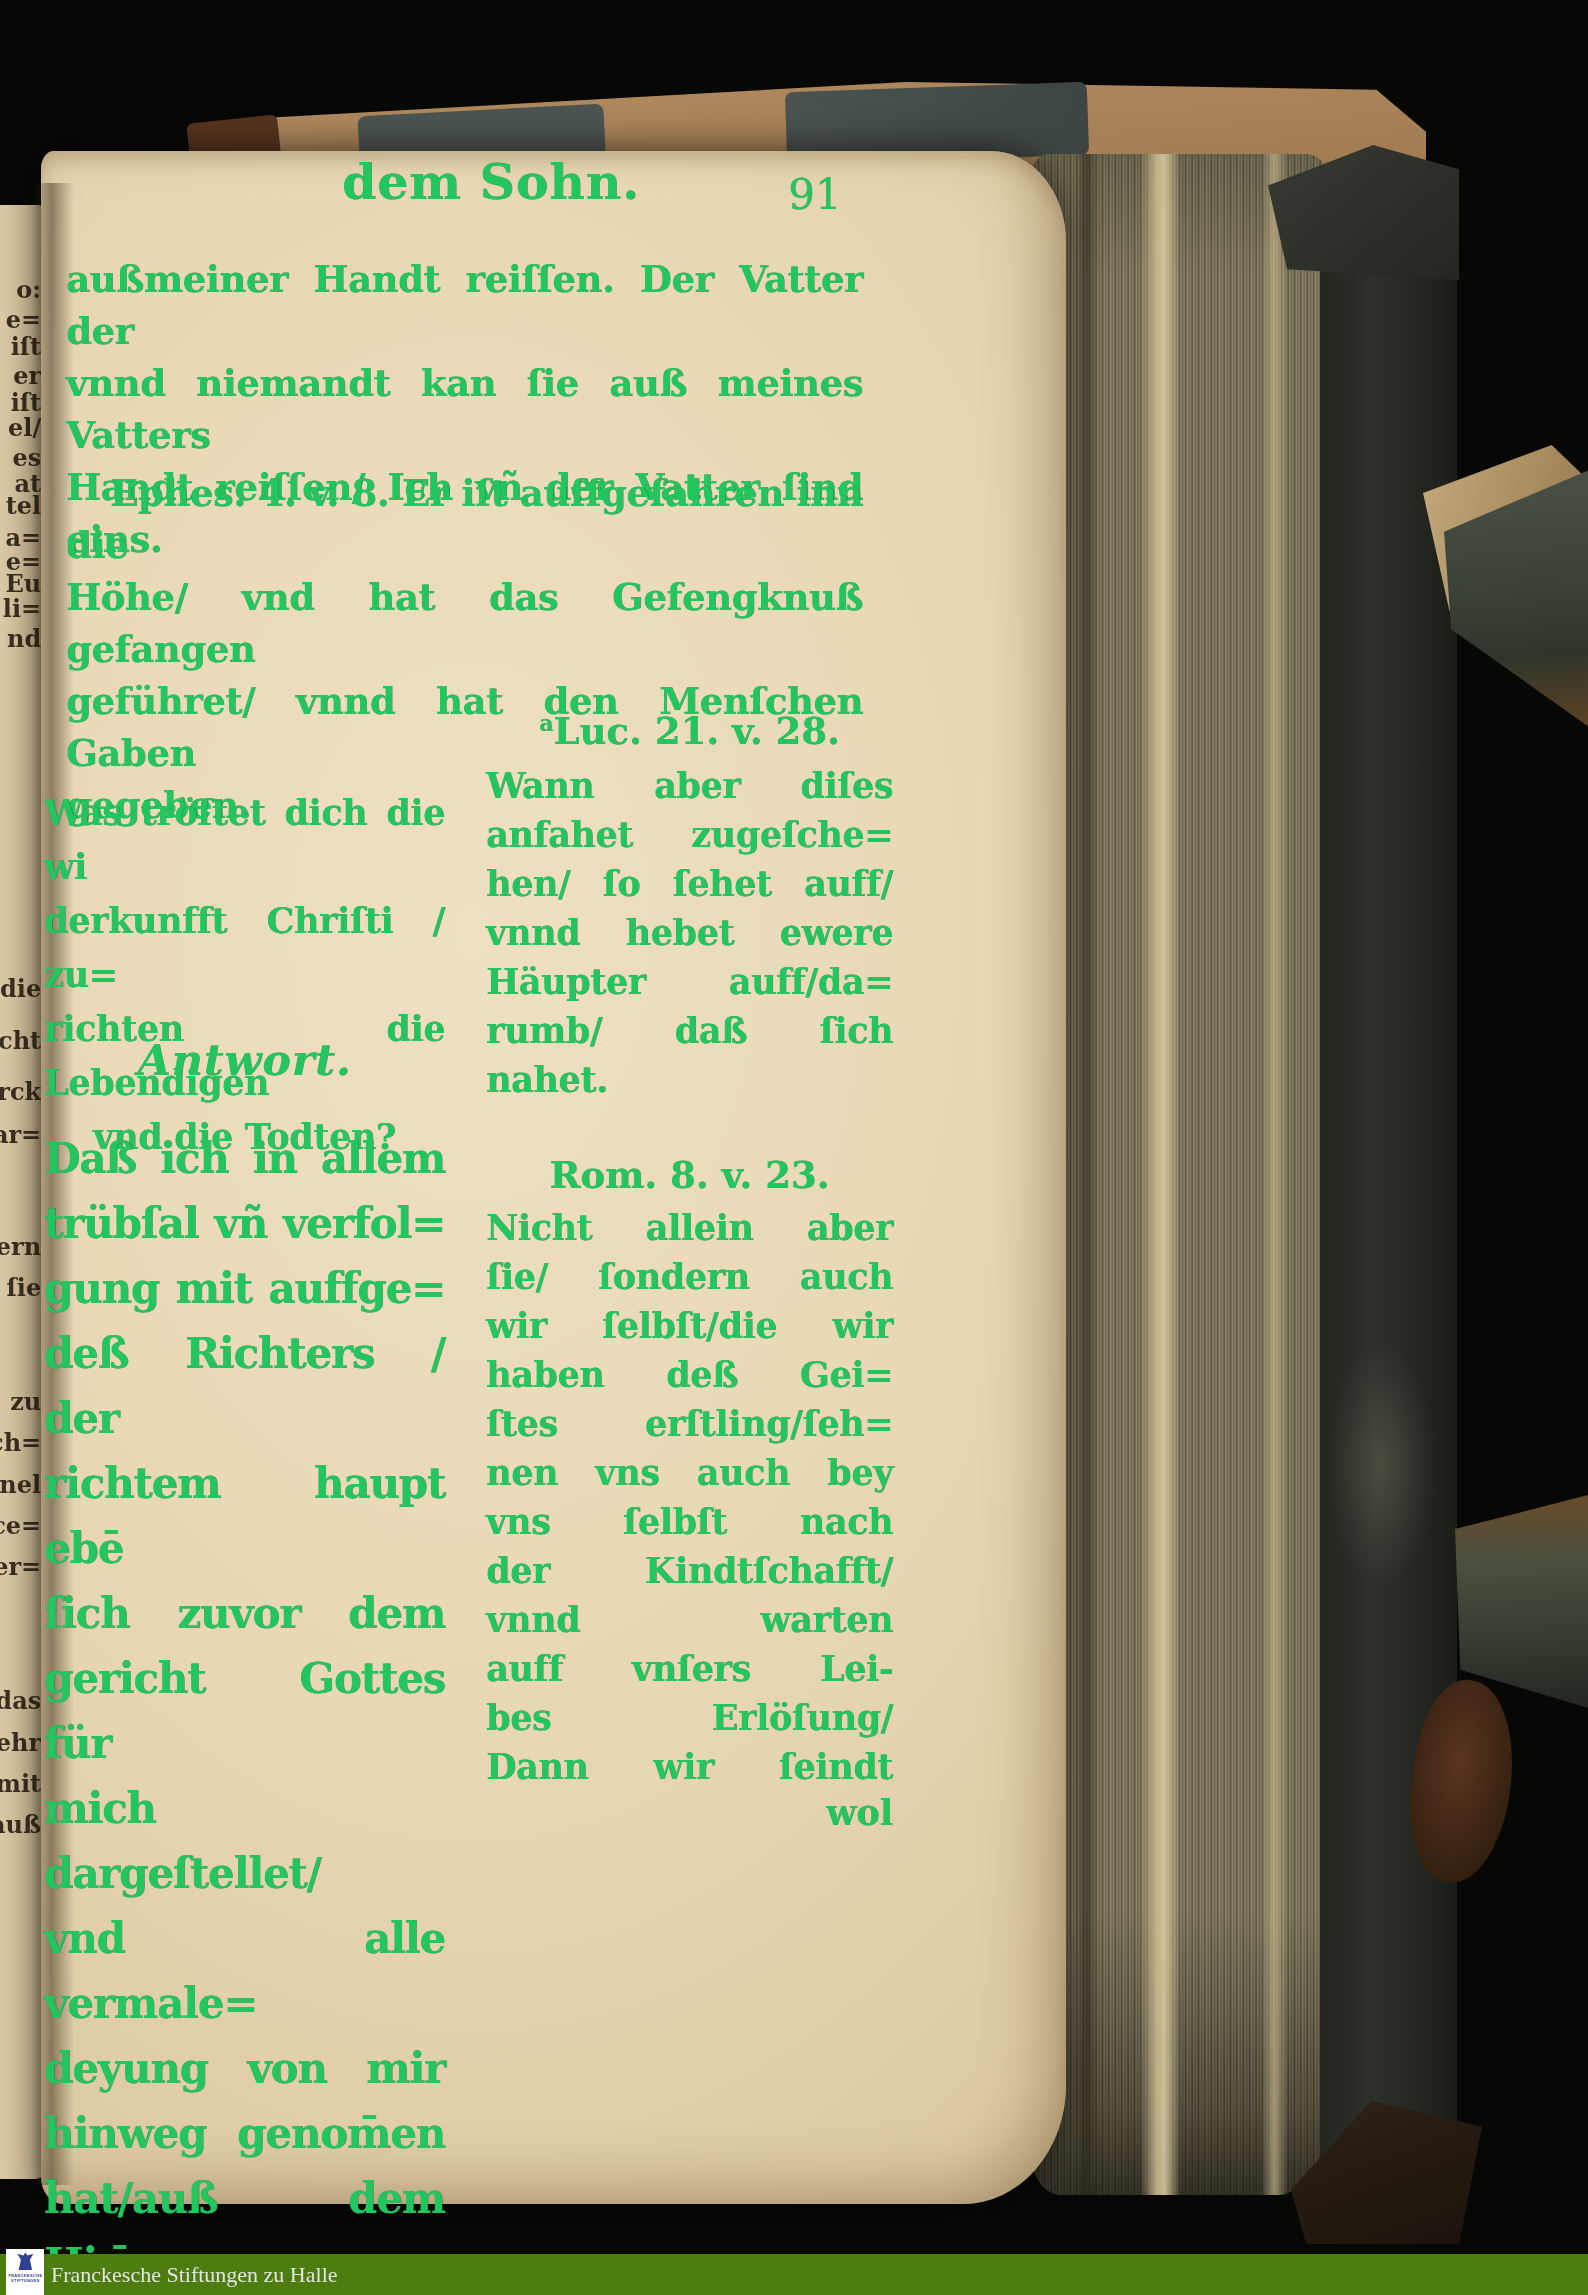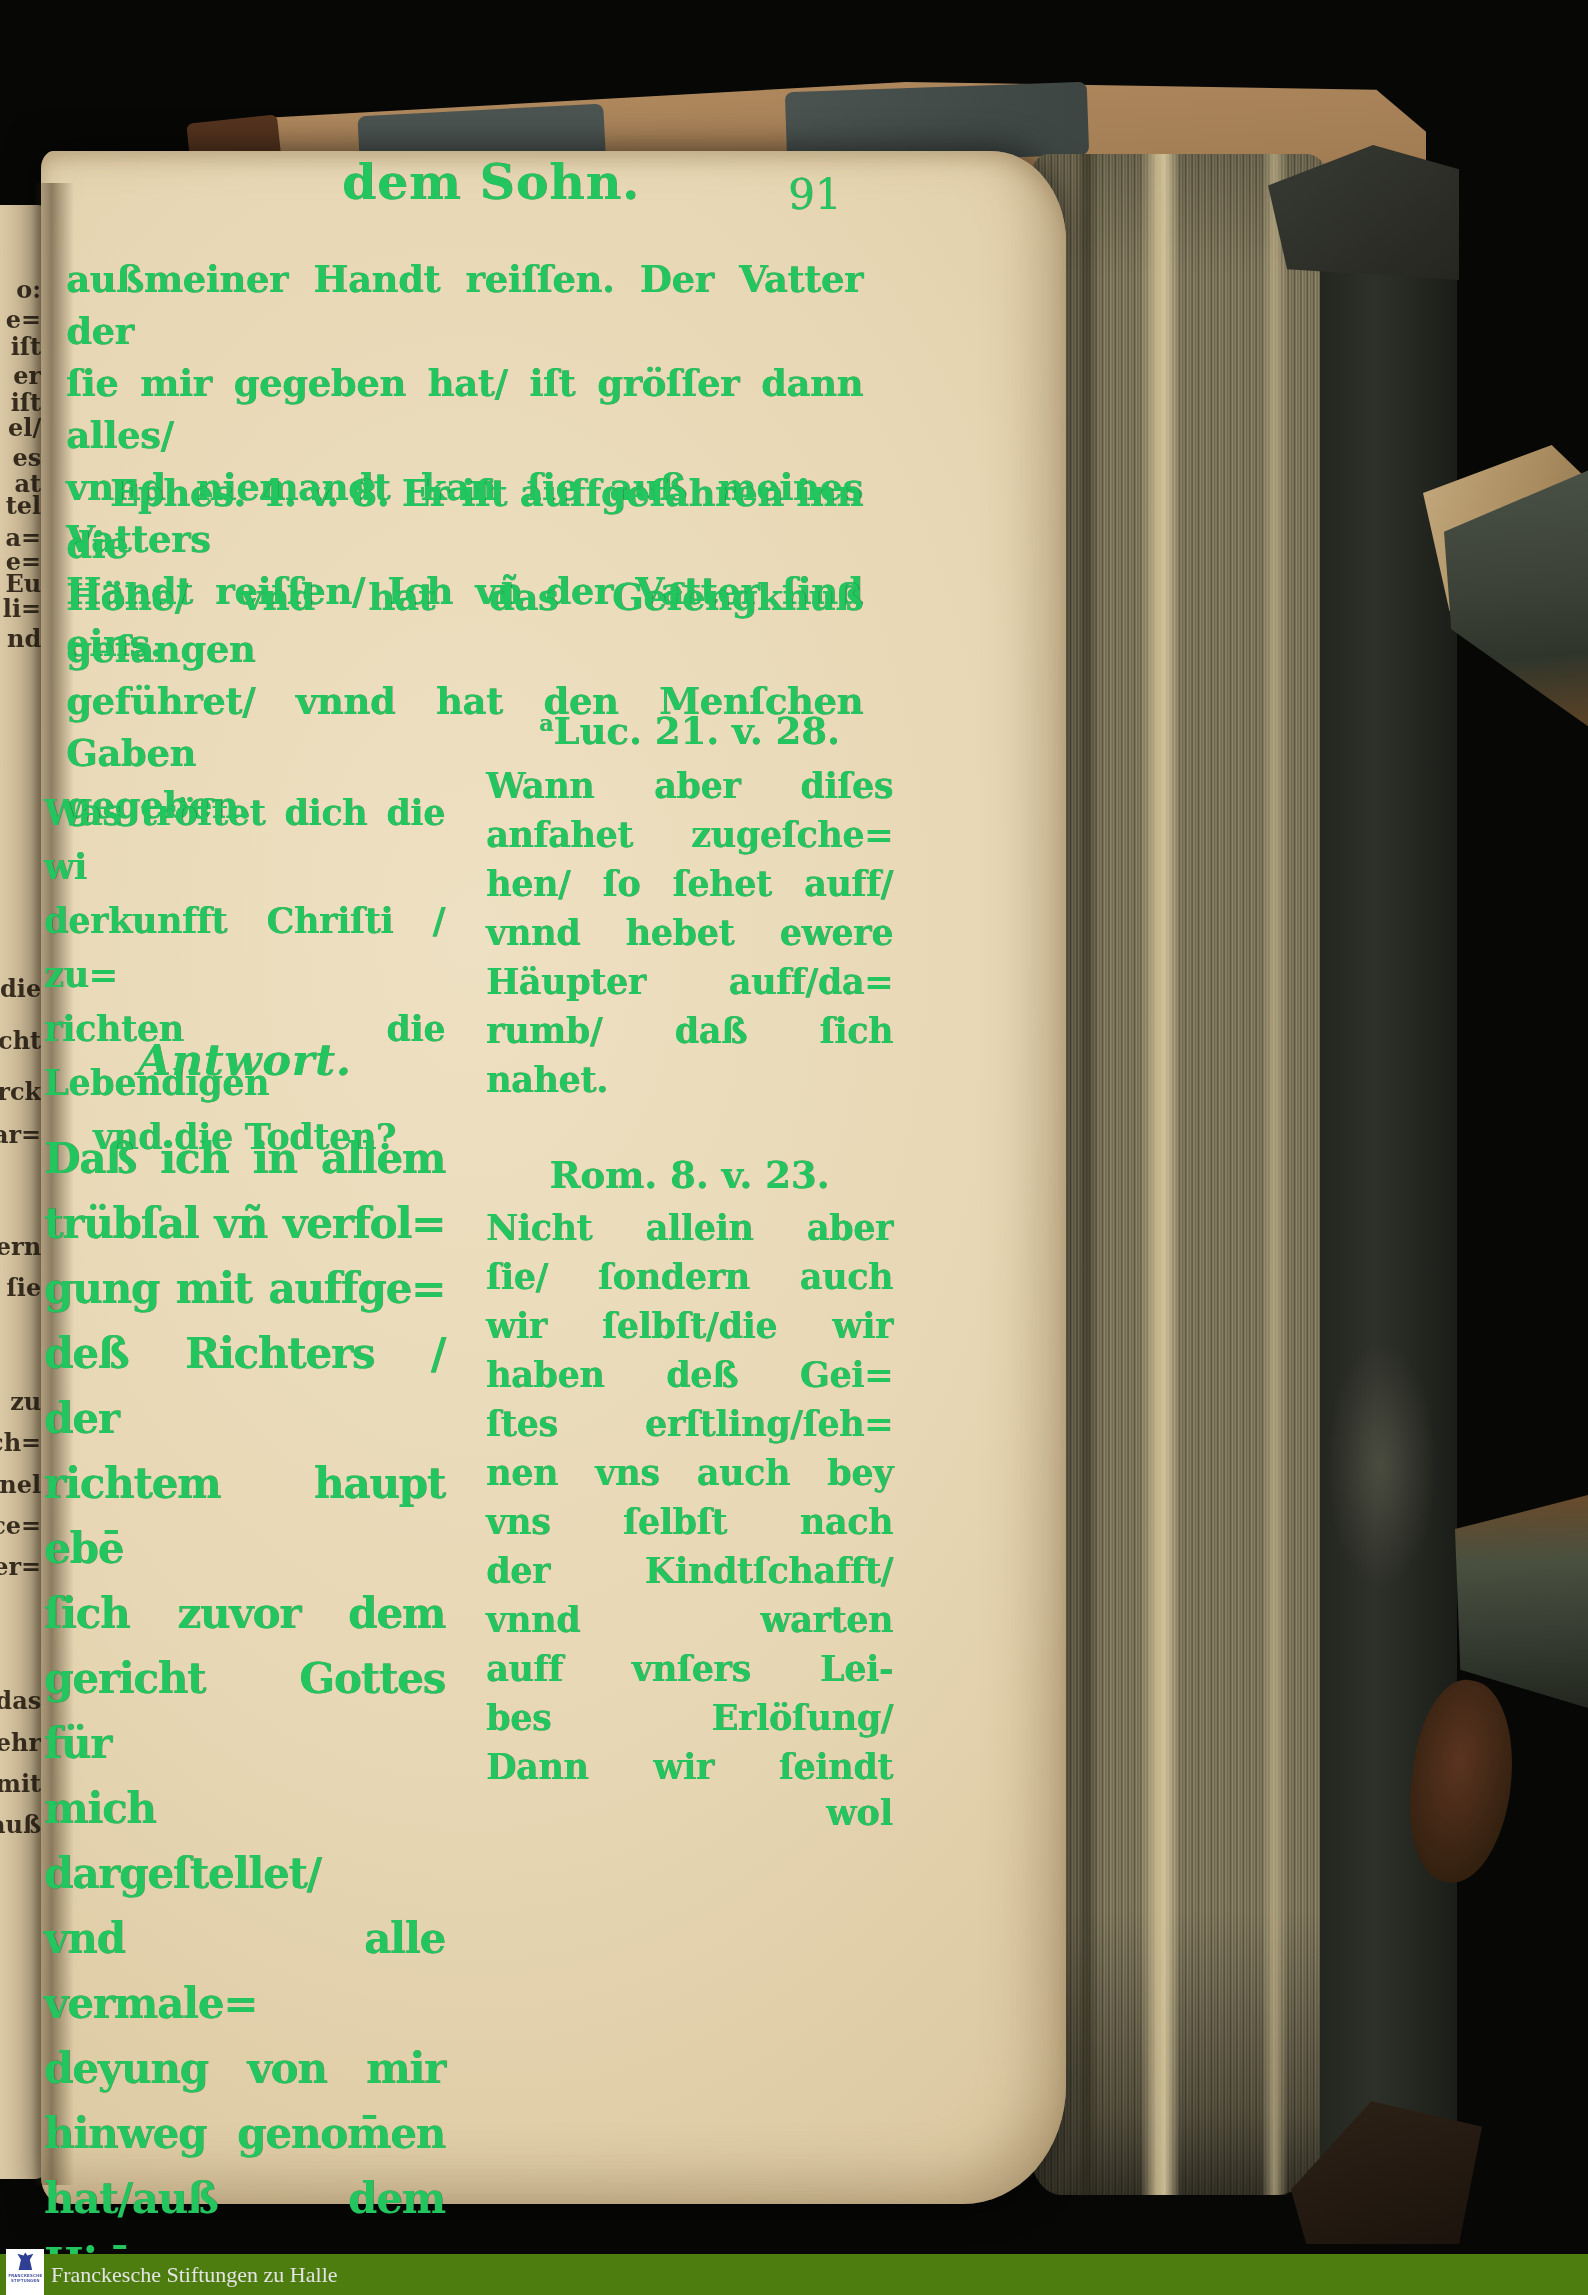--- a/index.html
+++ b/index.html
@@ -155,21 +155,20 @@
   </div>
 
   <div class="page"></div>
   <div class="gutter-shadow"></div>
 
   <div class="txt hdr-title">dem Sohn.</div>
   <div class="txt hdr-num">91</div>
 
   <div class="txt para p1">
     <div class="jl">außmeiner Handt reiſſen. Der Vatter der</div>
-    <div class="jl">ſie mir gegeben hat/ iſt gröſſer dann alles/</div>
     <div class="jl">vnnd niemandt kan ſie auß meines Vatters</div>
     <div class="jl">Handt reiſſen/ Ich vñ der Vatter ſind eins.</div>
   </div>
   <div class="txt para p2">
     <div class="jl indent">Ephes. 4. v. 8. Er iſt auffgefahren inn die</div>
     <div class="jl">Höhe/ vnd hat das Gefengknuß gefangen</div>
     <div class="jl">geführet/ vnnd hat den Menſchen Gaben</div>
     <div>gegeben.</div>
   </div>
 

